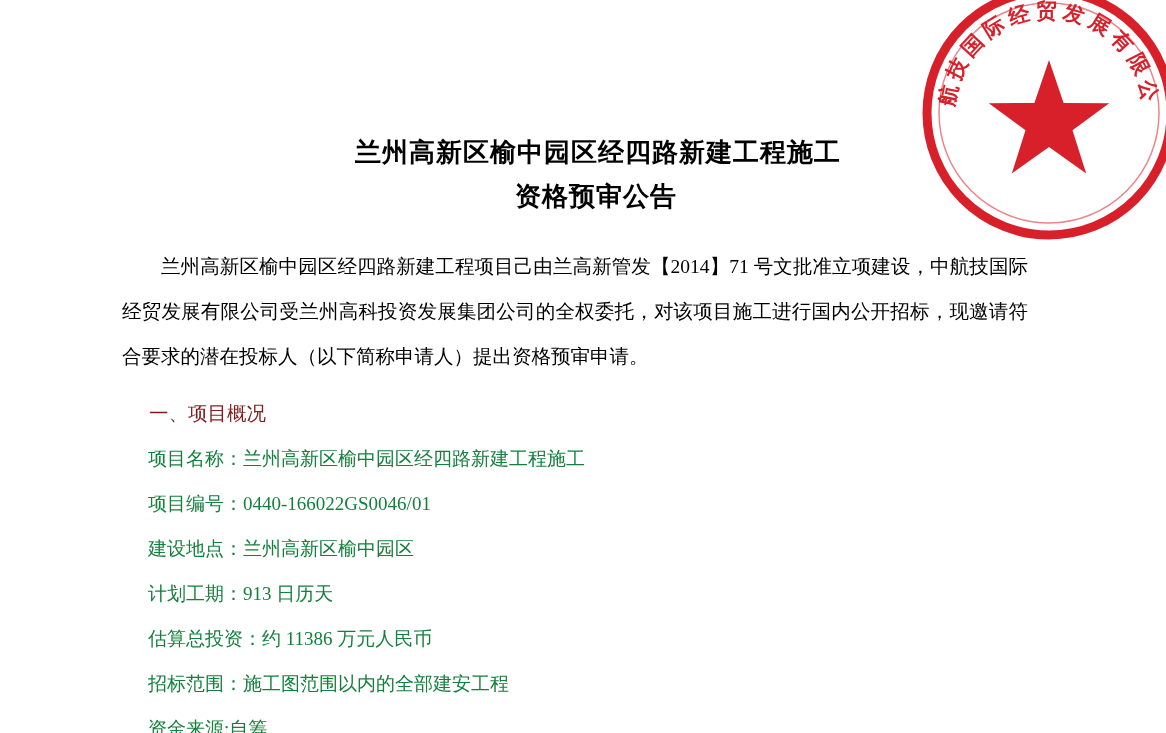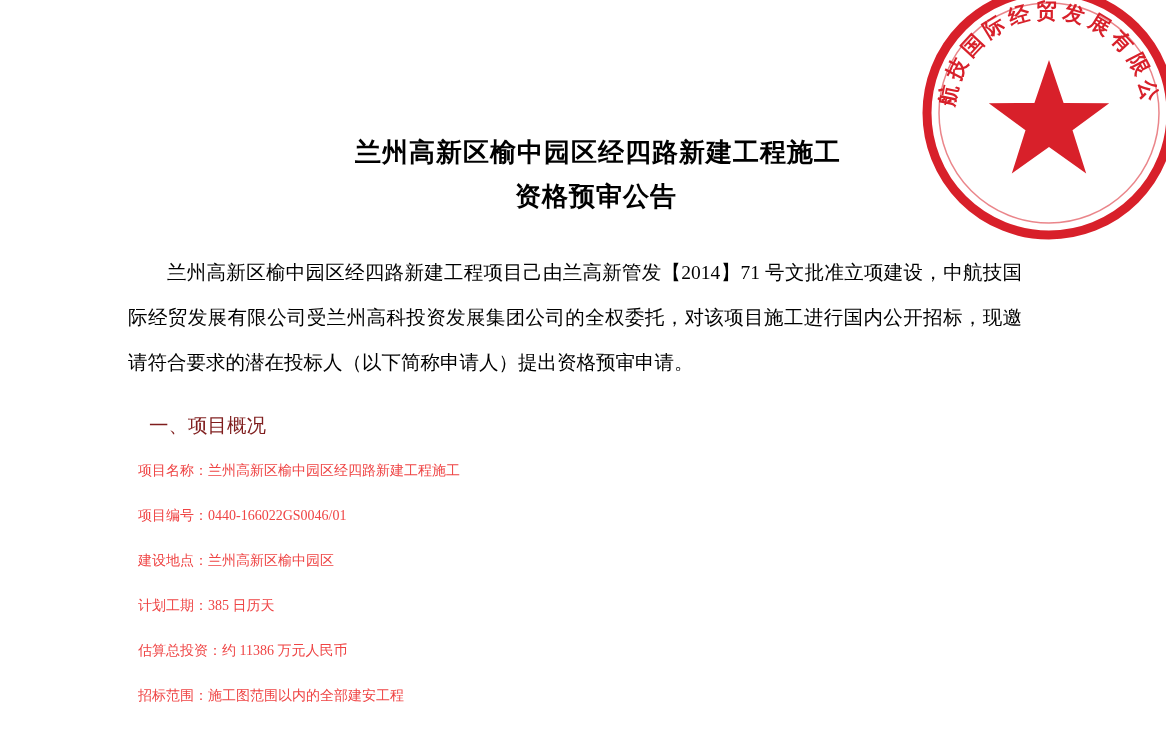--- a/index.html
+++ b/index.html
@@ -50,32 +50,32 @@
     position: absolute;
     left: 110px;
     top: 232px;
     width: 930px;
   }
   .para {
     font-size: 19.5px;
     line-height: 45px;
     text-align: justify;
     text-justify: inter-ideograph;
-    margin: 18px;
+    margin: 12px;
     color: #000;
   }
   .para.indent {
     text-indent: 2em;
   }
   .item {
-    font-size: 14px;
+    font-size: 19px;
     line-height: 45px;
     margin: 0;
     text-indent: 2em;
-    color: #ef4444;
+    color: #15803d;
   }
   .section-head {
     font-size: 19.5px;
     line-height: 45px;
     margin: 0;
     text-indent: 2em;
     color: #7f1d1d;
   }
 </style>
 </head>
@@ -105,19 +105,19 @@
     <span class="line-1">兰州高新区榆中园区经四路新建工程施工</span>
     <span class="line-2">资格预审公告</span>
   </div>
 
   <div class="body-block">
     <p class="para indent">兰州高新区榆中园区经四路新建工程项目己由兰高新管发【2014】71 号文批准立项建设，中航技国际经贸发展有限公司受兰州高科投资发展集团公司的全权委托，对该项目施工进行国内公开招标，现邀请符合要求的潜在投标人（以下简称申请人）提出资格预审申请。</p>
     <p class="section-head">一、项目概况</p>
     <p class="item">项目名称：兰州高新区榆中园区经四路新建工程施工</p>
     <p class="item">项目编号：0440-166022GS0046/01</p>
     <p class="item">建设地点：兰州高新区榆中园区</p>
-    <p class="item">计划工期：385 日历天</p>
+    <p class="item">计划工期：913 日历天</p>
     <p class="item">估算总投资：约 11386 万元人民币</p>
     <p class="item">招标范围：施工图范围以内的全部建安工程</p>
     <p class="item">资金来源:自筹</p>
   </div>
 
 </div>
 
 </body></html>

